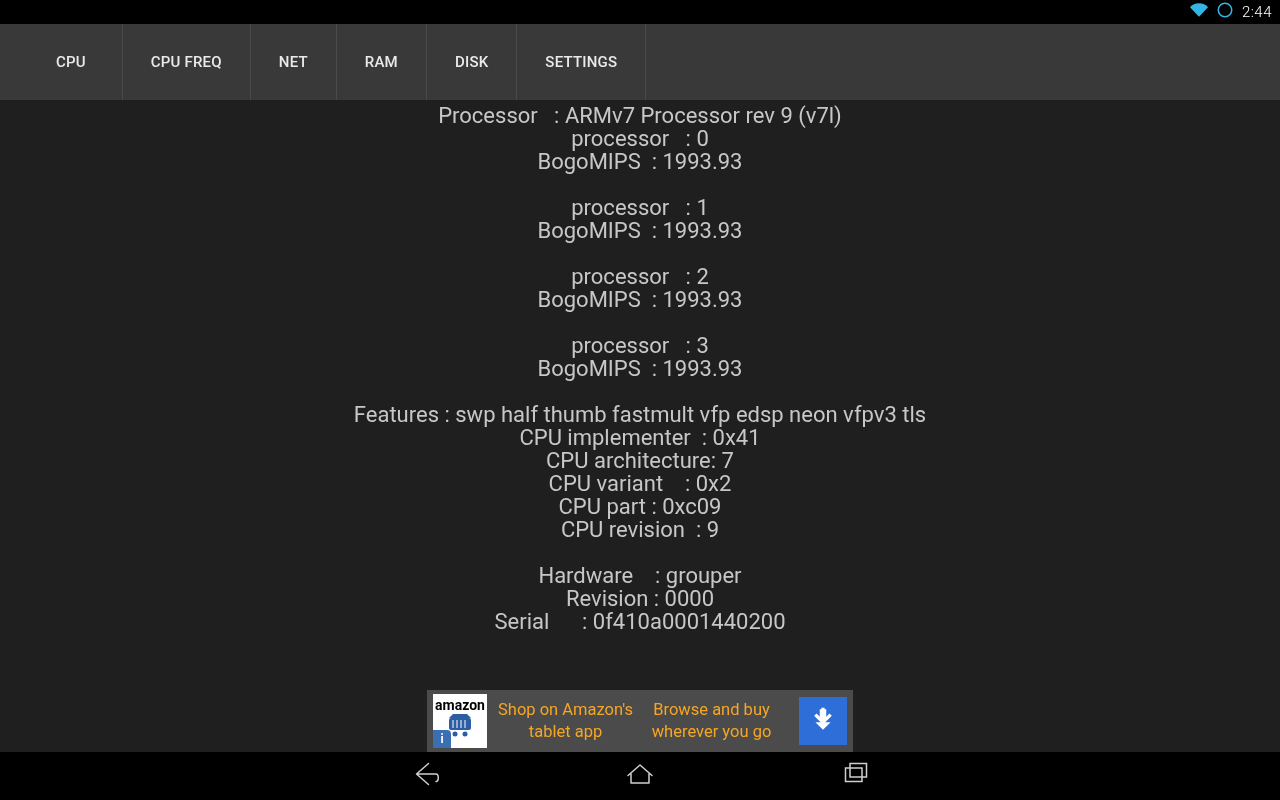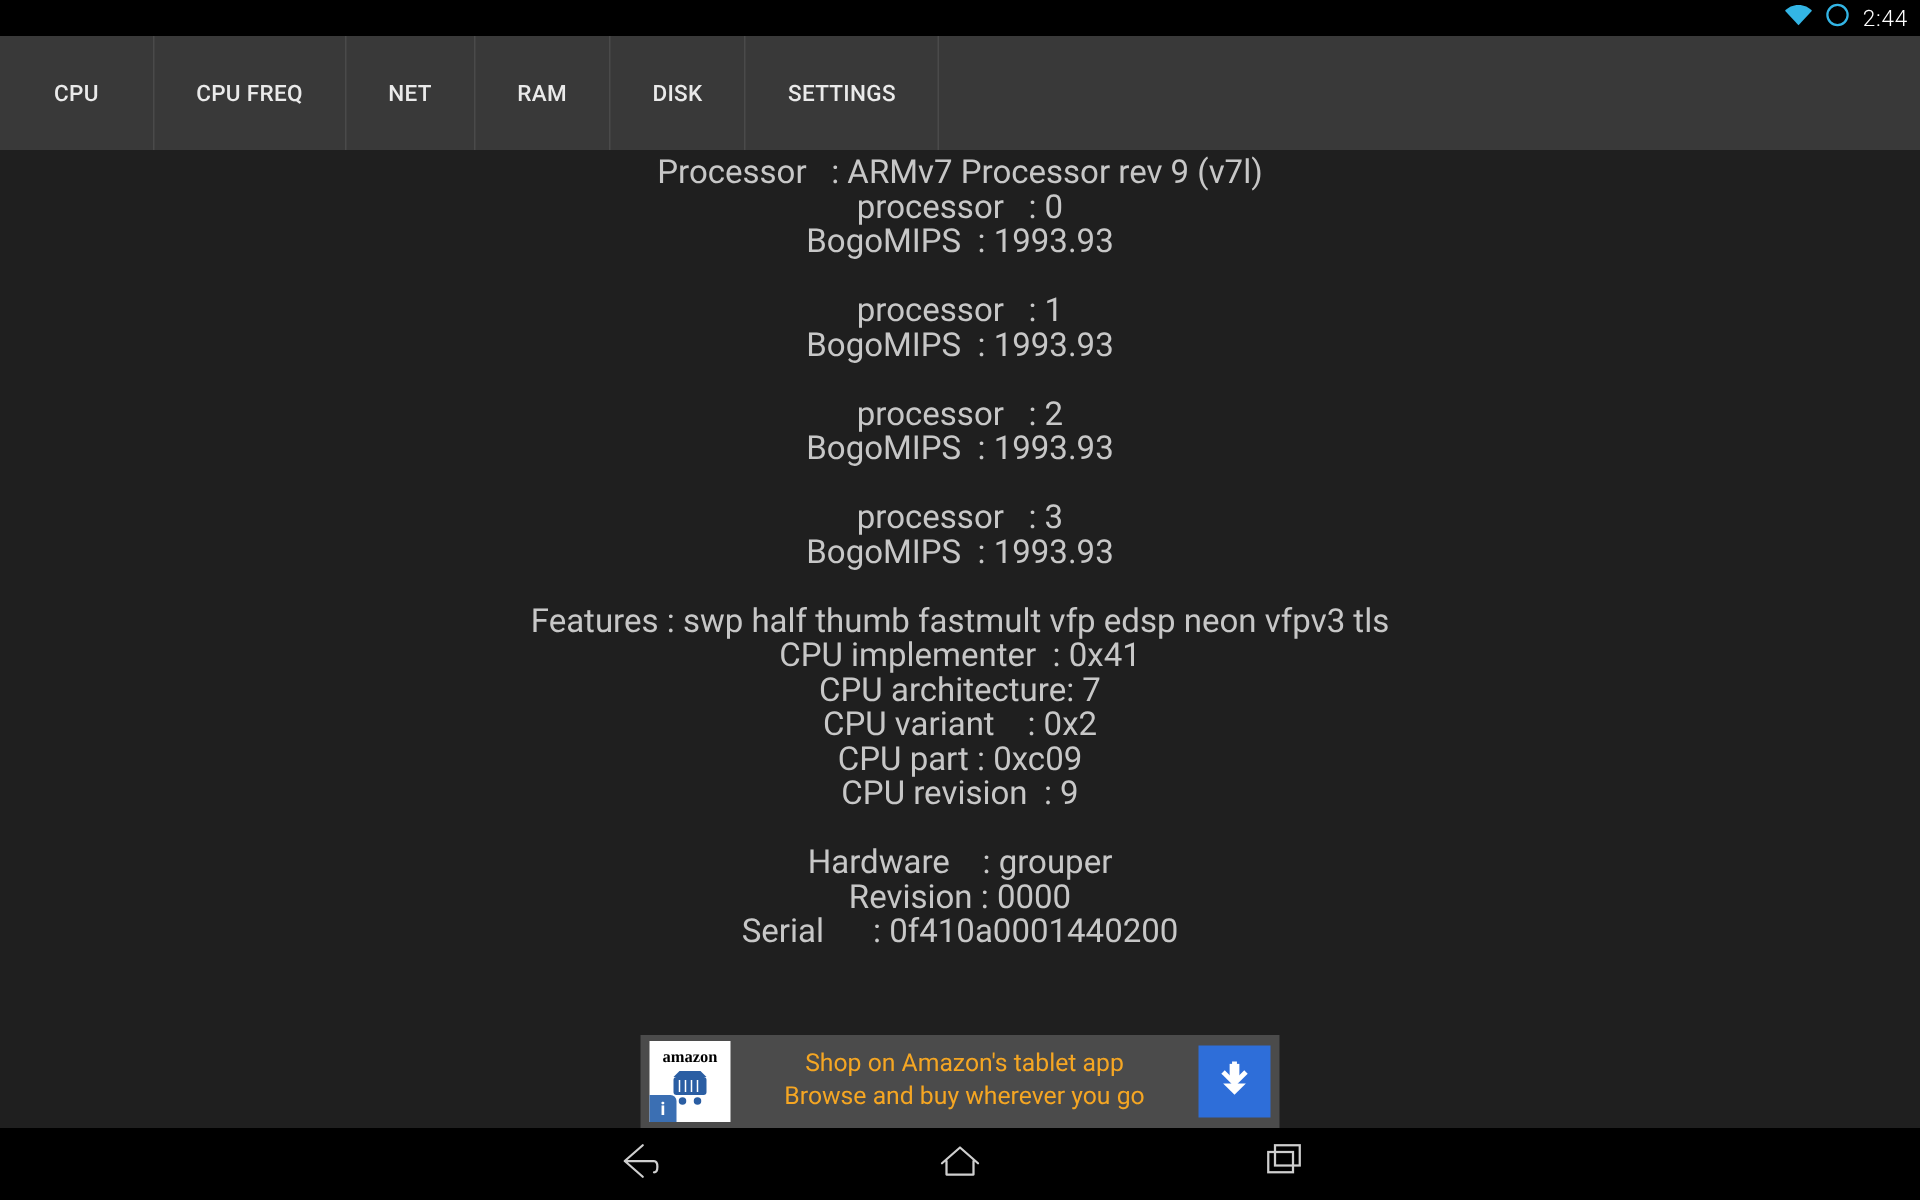--- a/index.html
+++ b/index.html
@@ -3,30 +3,30 @@
 <meta charset="utf-8">
 <style>
   * { margin: 0; padding: 0; box-sizing: border-box; }
   html, body { width: 1280px; height: 800px; overflow: hidden; background: #1f1f1f; font-family: Roboto, "Helvetica Neue", Arial, sans-serif; }
   .screen { width: 1280px; height: 800px; display: flex; flex-direction: column; background: #1f1f1f; text-align: center; }
   .statusbar { height: 24px; background: #000; display: flex; align-items: center; justify-content: flex-end; padding: 0 8px; color: #33b5e5; font-size: 15px; gap: 8px; }
   .statusbar svg { width: 18px; height: 18px; fill: #33b5e5; }
   .clock { color: #ffffff; font-weight: 300; letter-spacing: 0.5px; }
   .tabbar { height: 76px; background: #393939; display: flex; align-items: center; }
   .tab { height: 100%; display: flex; align-items: center; justify-content: center; color: #eaeaea; font-size: 15px; font-weight: 500; letter-spacing: 0.2px; padding: 0 28px; border-right: 1px solid #4a4a4a; position: relative; cursor: pointer; }
-  .tab:first-child { padding-left: 36px; padding-right: 36px; }
+  .tab:first-child { padding-left: 56px; padding-right: 36px; }
   .tab.active::after { content: ""; position: absolute; left: 0; right: 0; bottom: 0; height: 6px; background: #f39c12; }
   .content { flex: 1 1 auto; position: relative; overflow: hidden; }
   .cpuinfo { color: #c7c7c7; font-size: 22px; line-height: 23px; padding: 4px 2px 0 2px; white-space: pre; font-family: inherit; }
   .adbar { position: absolute; bottom: 0; left: 50%; transform: translateX(-50%); width: 426px; height: 62px; background: #4b4b4b; display: flex; align-items: center; padding: 4px 6px; gap: 10px; }
   .adicon { width: 54px; height: 54px; background: #ffffff; display: flex; flex-direction: column; align-items: center; justify-content: center; position: relative; }
-  .adicon .amazon-text { font-size: 11px; font-weight: 700; color: #000; line-height: 10px; font-family: Liberation Serif, serif; }
+  .adicon .amazon-text { font-size: 14px; font-weight: 700; color: #000; line-height: 10px; }
   .adicon .cart { margin-top: 2px; }
   .adicon .info { position: absolute; bottom: 0; left: 0; width: 18px; height: 18px; background: #3b6fb3; color: #fff; font-size: 12px; font-weight: 700; display: flex; align-items: center; justify-content: center; border-top-right-radius: 4px; }
-  .adtext { display: flex; flex-direction: column; justify-content: center; flex: 1; }
+  .adtext { display: flex; flex-direction: row; justify-content: center; flex: 1; }
   .adtext span { color: #f5a623; font-size: 16.5px; line-height: 22px; }
   .adarrow { width: 48px; height: 48px; background: #2e6ed9; display: flex; align-items: center; justify-content: center; }
   .adarrow svg { width: 26px; height: 26px; fill: #ffffff; }
   .navbar { height: 48px; background: #000; display: flex; align-items: center; justify-content: center; gap: 180px; }
   .navbtn svg { width: 36px; height: 36px; stroke: #cfcfcf; fill: none; stroke-width: 2; }
 </style>
 </head>
 <body>
 
 <div class="screen">

